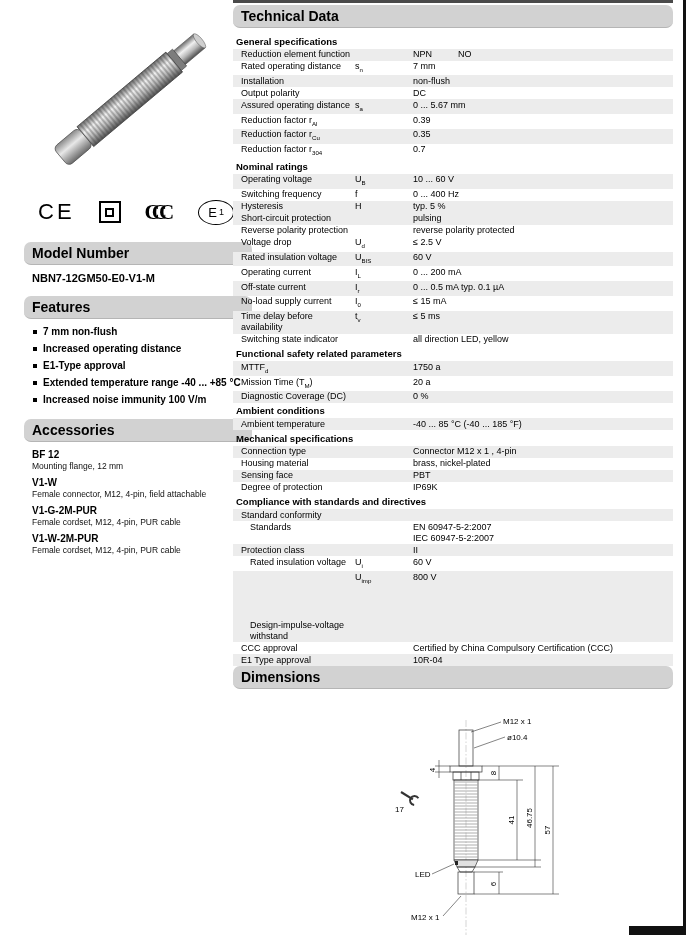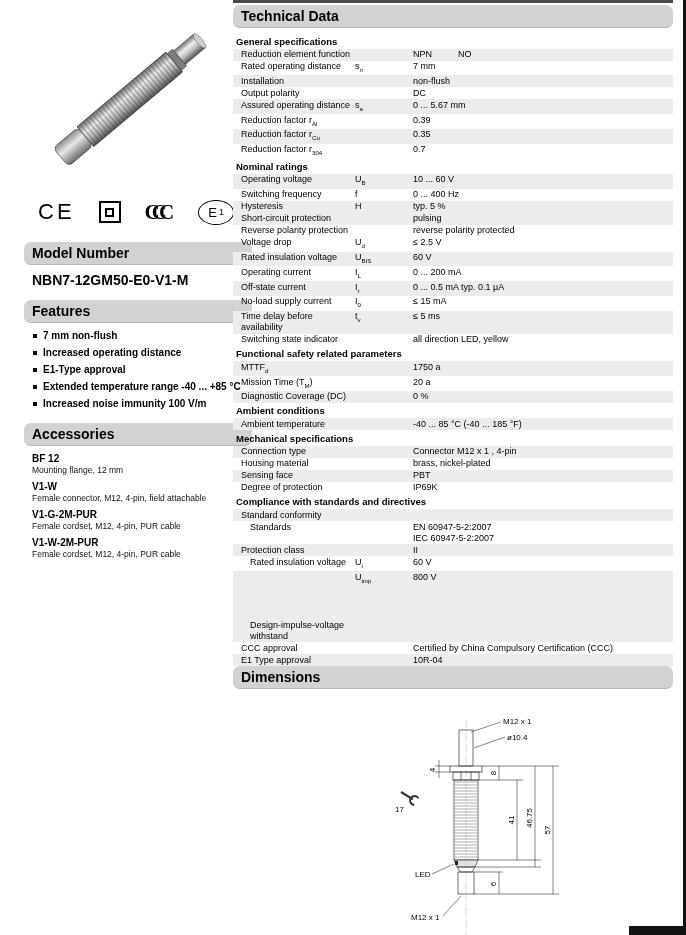--- a/index.html
+++ b/index.html
@@ -18,21 +18,21 @@
     padding:3px 8px; margin-bottom:7px; border-bottom:1px solid #b5b5b5;border-radius:7px;
   }
   .product { height:190px; position:relative; }
   .certs { display:flex; align-items:center; gap:24px; padding:8px 10px 16px 14px; height:52px; }
   .ce { font-size:22px; letter-spacing:3px; font-weight:400; }
   .sq-outer { width:22px; height:22px; border:2px solid #000; display:flex; align-items:center; justify-content:center; }
   .sq-inner { width:9px; height:9px; border:2px solid #000; }
   .ccc { font-size:21px; font-weight:bold; letter-spacing:-0.38em; padding-right:8px; font-family:"Liberation Serif", serif; }
   .e1 { border:1.5px solid #000; border-radius:50%; min-width:36px; height:25px; display:flex; align-items:center; justify-content:center; font-size:13px; padding:0 4px; }
   .e1 .small { font-size:9px; margin-left:2px; }
-  .model-value { font-weight:bold; font-size:14px; padding:0 8px 12px 8px; }
+  .model-value { font-weight:bold; font-size:11px; padding:0 8px 12px 8px; }
   .features-list { list-style:none; padding:0 10px 8px 8px; }
   .features-list li { font-weight:bold; font-size:10px; margin:0 0 5px 0; padding-left:11px; position:relative; line-height:12px; }
   .features-list li::before { content:""; position:absolute; left:1px; top:4px; width:4px; height:4px; background:#000; }
   .acc-wrap { padding:0 8px; }
   .acc-name { font-weight:bold; font-size:10px; line-height:12px; }
   .acc-desc { font-size:8.5px; line-height:10px; margin-bottom:6px; color:#111; }
 
   
   .right { position:absolute; left:233px; top:0; width:440px; }
   .top-rule { height:3px; background:#4a4a4a; margin-bottom:2px; }

